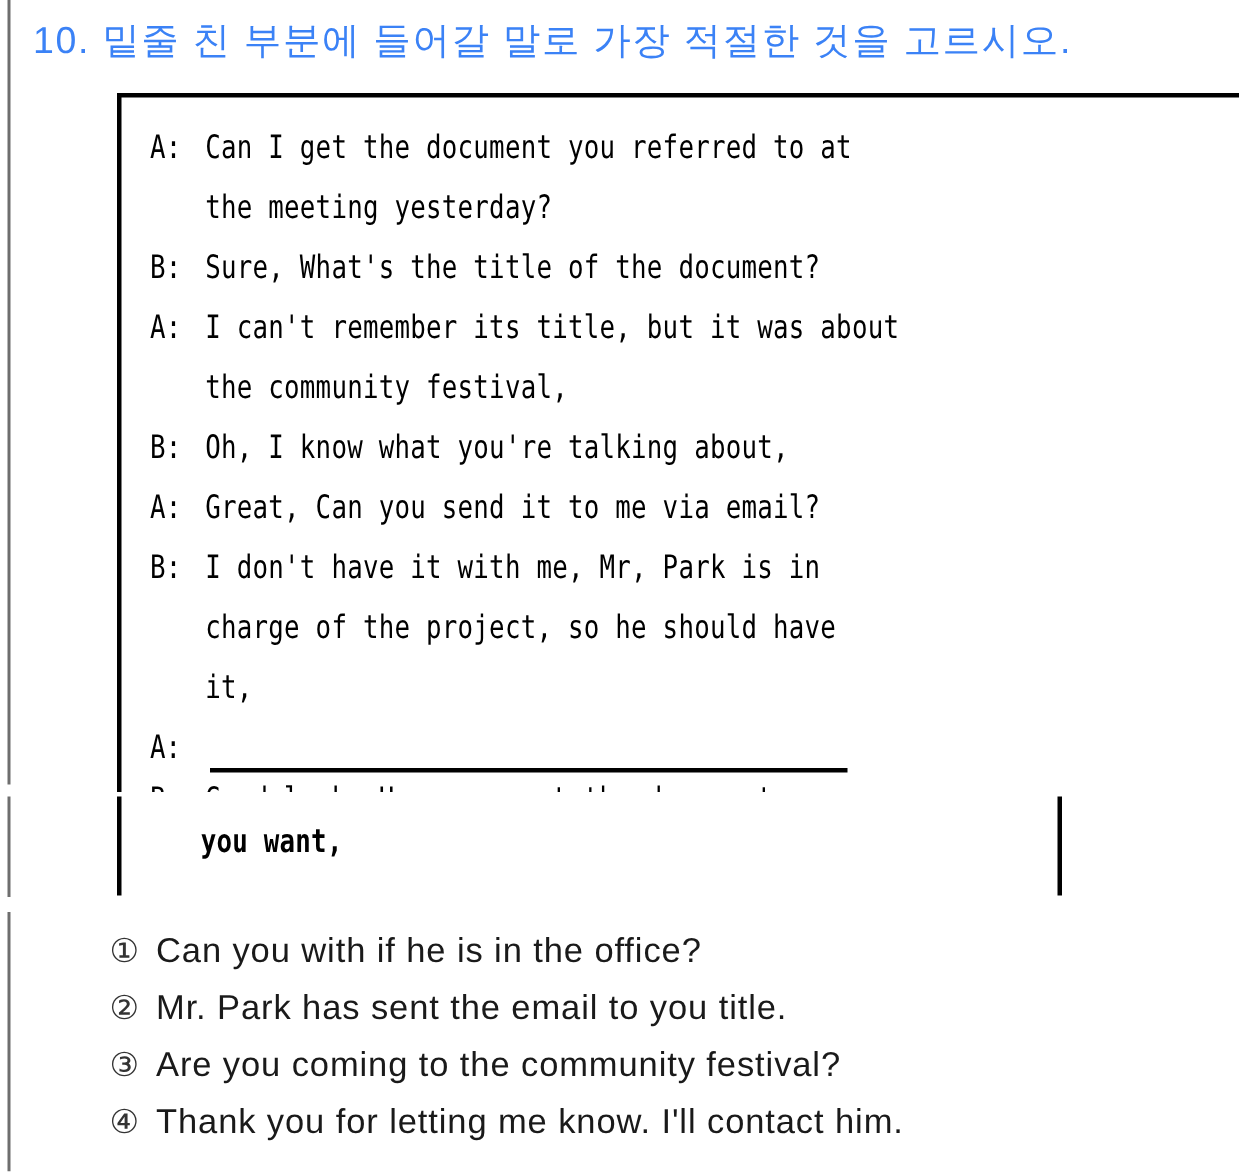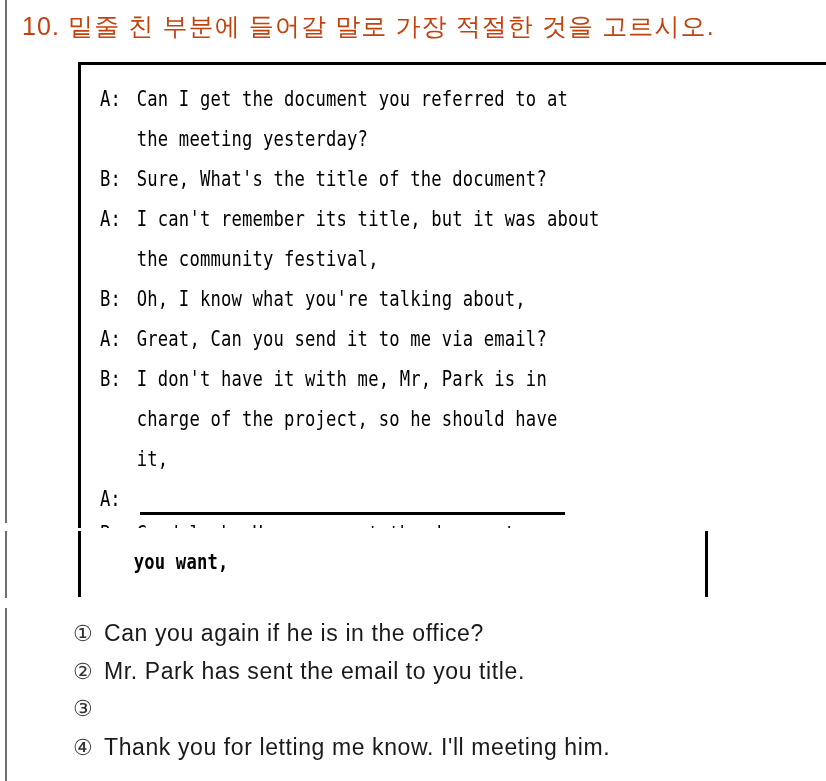--- a/index.html
+++ b/index.html
@@ -36,21 +36,21 @@
   .rule-gap.g2 { top: 598px; height: 10px; }
 
   
   .question-header {
     position: absolute;
     left: 22px;
     top: 10px;
     font-size: 25px;
     letter-spacing: 1.1px;
     white-space: nowrap;
-    color: #c2410c;
+    color: #3b82f6;
   }
 
   
   .dialogue-box {
     position: absolute;
     left: 78px;
     top: 62px;
     width: 752px;
     height: 466px;
     border-top: 3px solid #000;
@@ -232,30 +232,31 @@
 <div class="below-seam">
   <div class="dlg-line">
     <span>you want,</span>
   </div>
 </div>
 
 <div class="choices">
 
   <div class="choice">
     <span class="choice-num">①</span>
-    <span class="choice-text">Can you again if he is in the office?</span>
+    <span class="choice-text">Can you with if he is in the office?</span>
   </div>
 
   <div class="choice">
     <span class="choice-num">②</span>
     <span class="choice-text">Mr. Park has sent the email to you title.</span>
   </div>
 
   <div class="choice">
     <span class="choice-num">③</span>
+    <span class="choice-text">Are you coming to the community festival?</span>
   </div>
 
   <div class="choice">
     <span class="choice-num">④</span>
-    <span class="choice-text">Thank you for letting me know. I'll meeting him.</span>
+    <span class="choice-text">Thank you for letting me know. I'll contact him.</span>
   </div>
 
 </div>
 
 </body></html>

